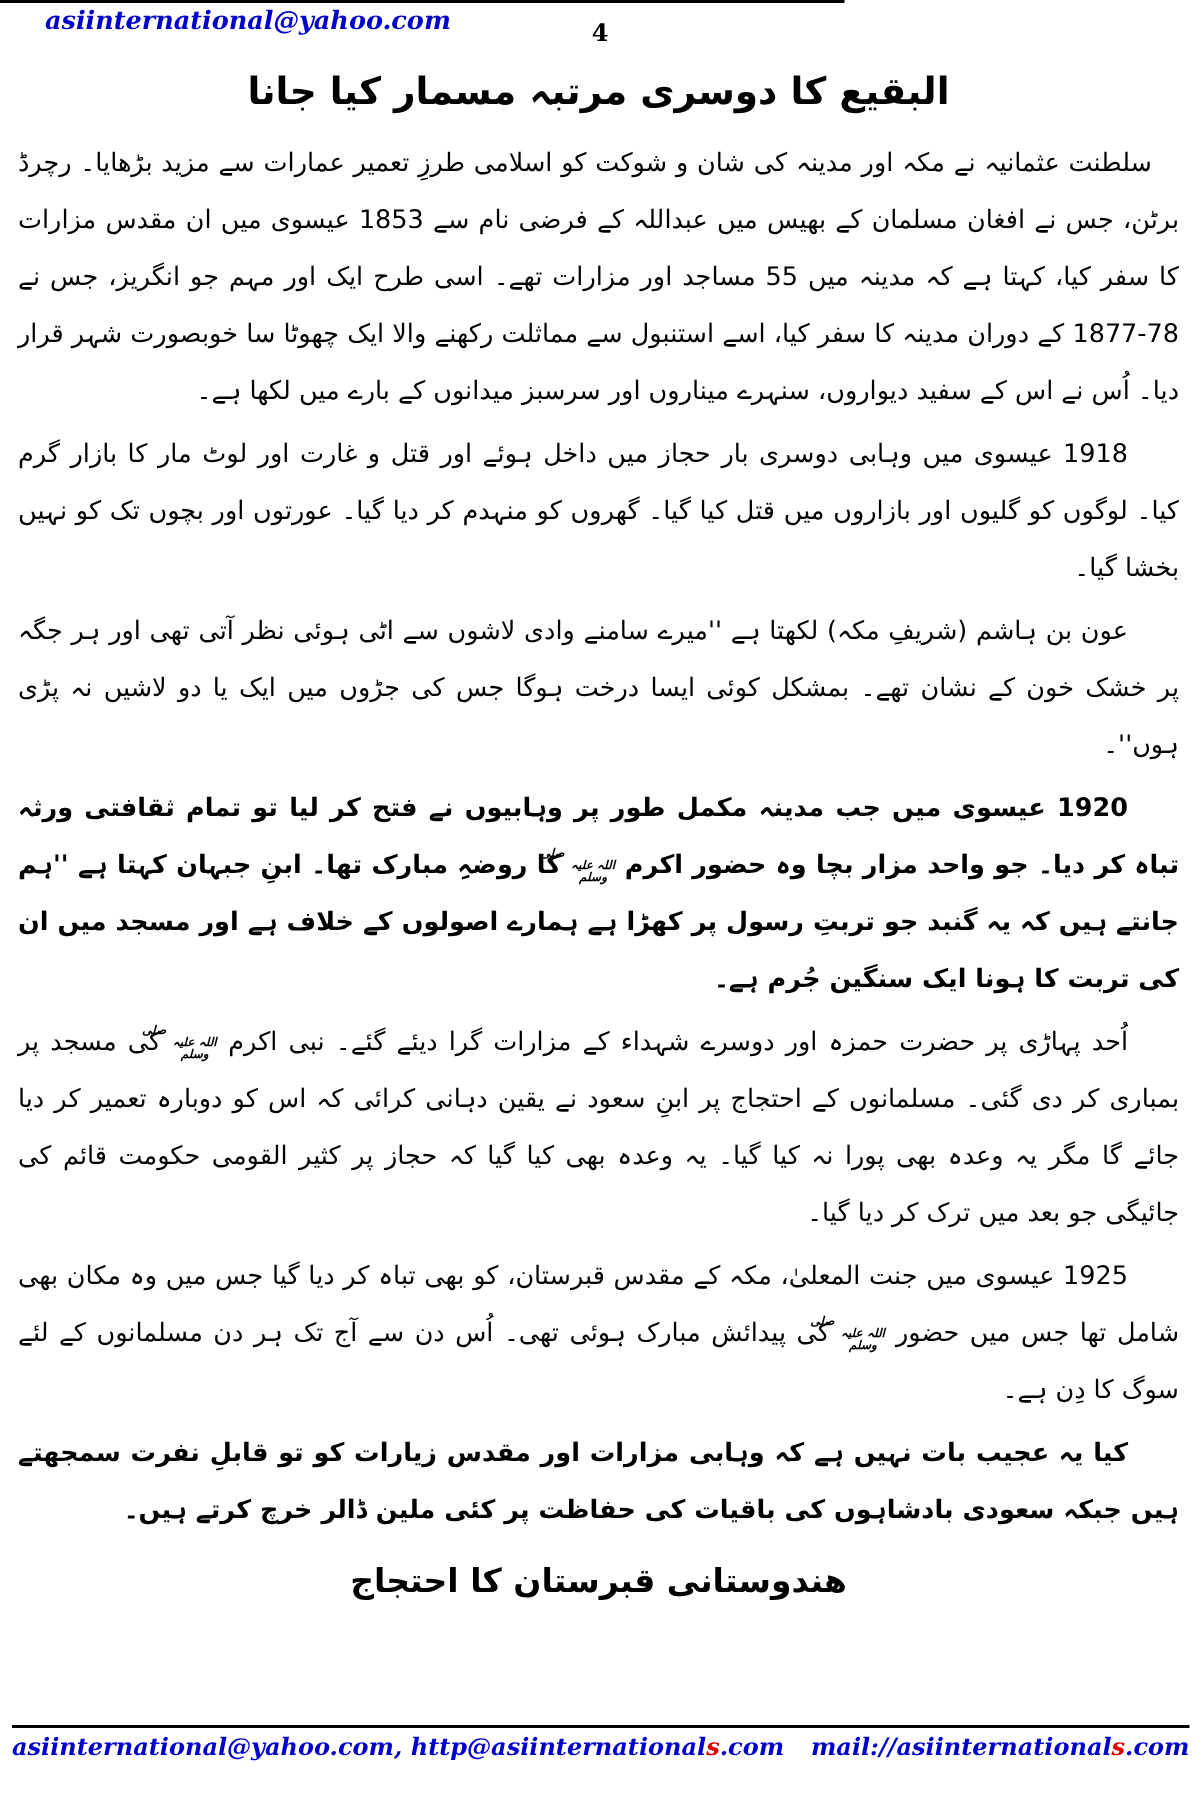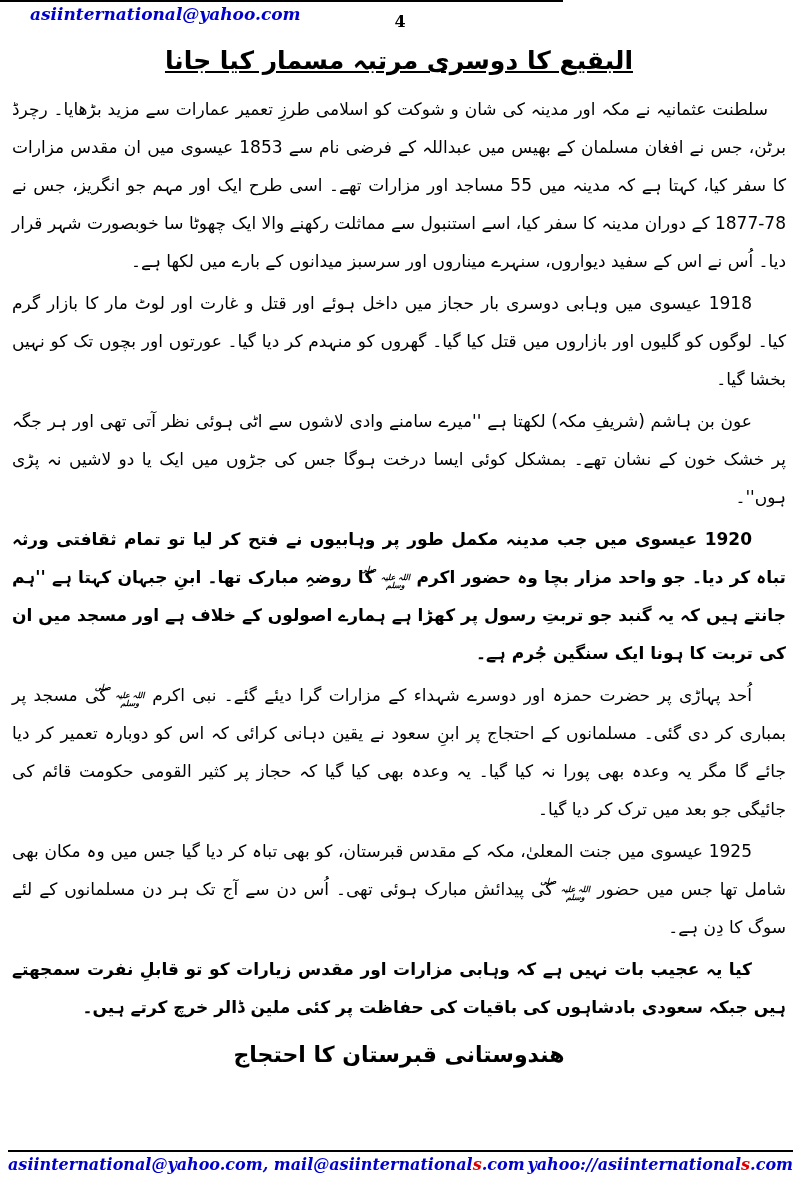--- a/index.html
+++ b/index.html
@@ -21,21 +21,21 @@
     font-family:"DejaVu Serif", "Liberation Serif", serif;
     font-weight:bold; font-size:16px; color:#000;
   }
 
   .content {
     position:absolute; top:38px; left:12px; right:14px;
     direction:rtl; unicode-bidi:embed; text-align:justify;
   }
   .doc-title {
     text-align:center; font-weight:bold; font-size:25px;
-    margin:6px 0 12px 0; text-indent:0; line-height:34px;text-decoration:underline;
+    margin:6px 0 12px 0; text-indent:0; line-height:34px;
   }
   .para {
     font-size:17px; line-height:38px; margin:0 0 4px 0;
     text-align:justify; text-indent:34px;
   }
   .para.no-indent { text-indent:18px; }
   .para.bold { font-weight:bold; }
   .h-massacre {
     text-align:right; font-weight:bold; font-size:26px;
     margin:4px 0 6px 0; line-height:36px;
@@ -91,17 +91,17 @@
     <p class="para bold">کیا یہ عجیب بات نہیں ہے کہ وہابی مزارات اور مقدس زیارات کو تو قابلِ نفرت سمجھتے ہیں جبکہ سعودی بادشاہوں کی باقیات کی حفاظت پر کئی ملین ڈالر خرچ کرتے ہیں۔</p>
 
     <div class="h-protest">ھندوستانی قبرستان کا احتجاج</div>
 
 
   </div>
 
   <div class="footer-rule"></div>
 
   <div class="footer">
-    <div class="footer-left"><span>asiinternational@yahoo.com</span><span>, </span><span>mail@asiinternational</span><span class="red">s</span><span>.com</span></div>
-    <div class="footer-right"><span>yahoo://asiinternational</span><span class="red">s</span><span>.com</span></div>
+    <div class="footer-left"><span>asiinternational@yahoo.com</span><span>, </span><span>http@asiinternational</span><span class="red">s</span><span>.com</span></div>
+    <div class="footer-right"><span>mail://asiinternational</span><span class="red">s</span><span>.com</span></div>
   </div>
 
 </div>
 
 </body></html>

